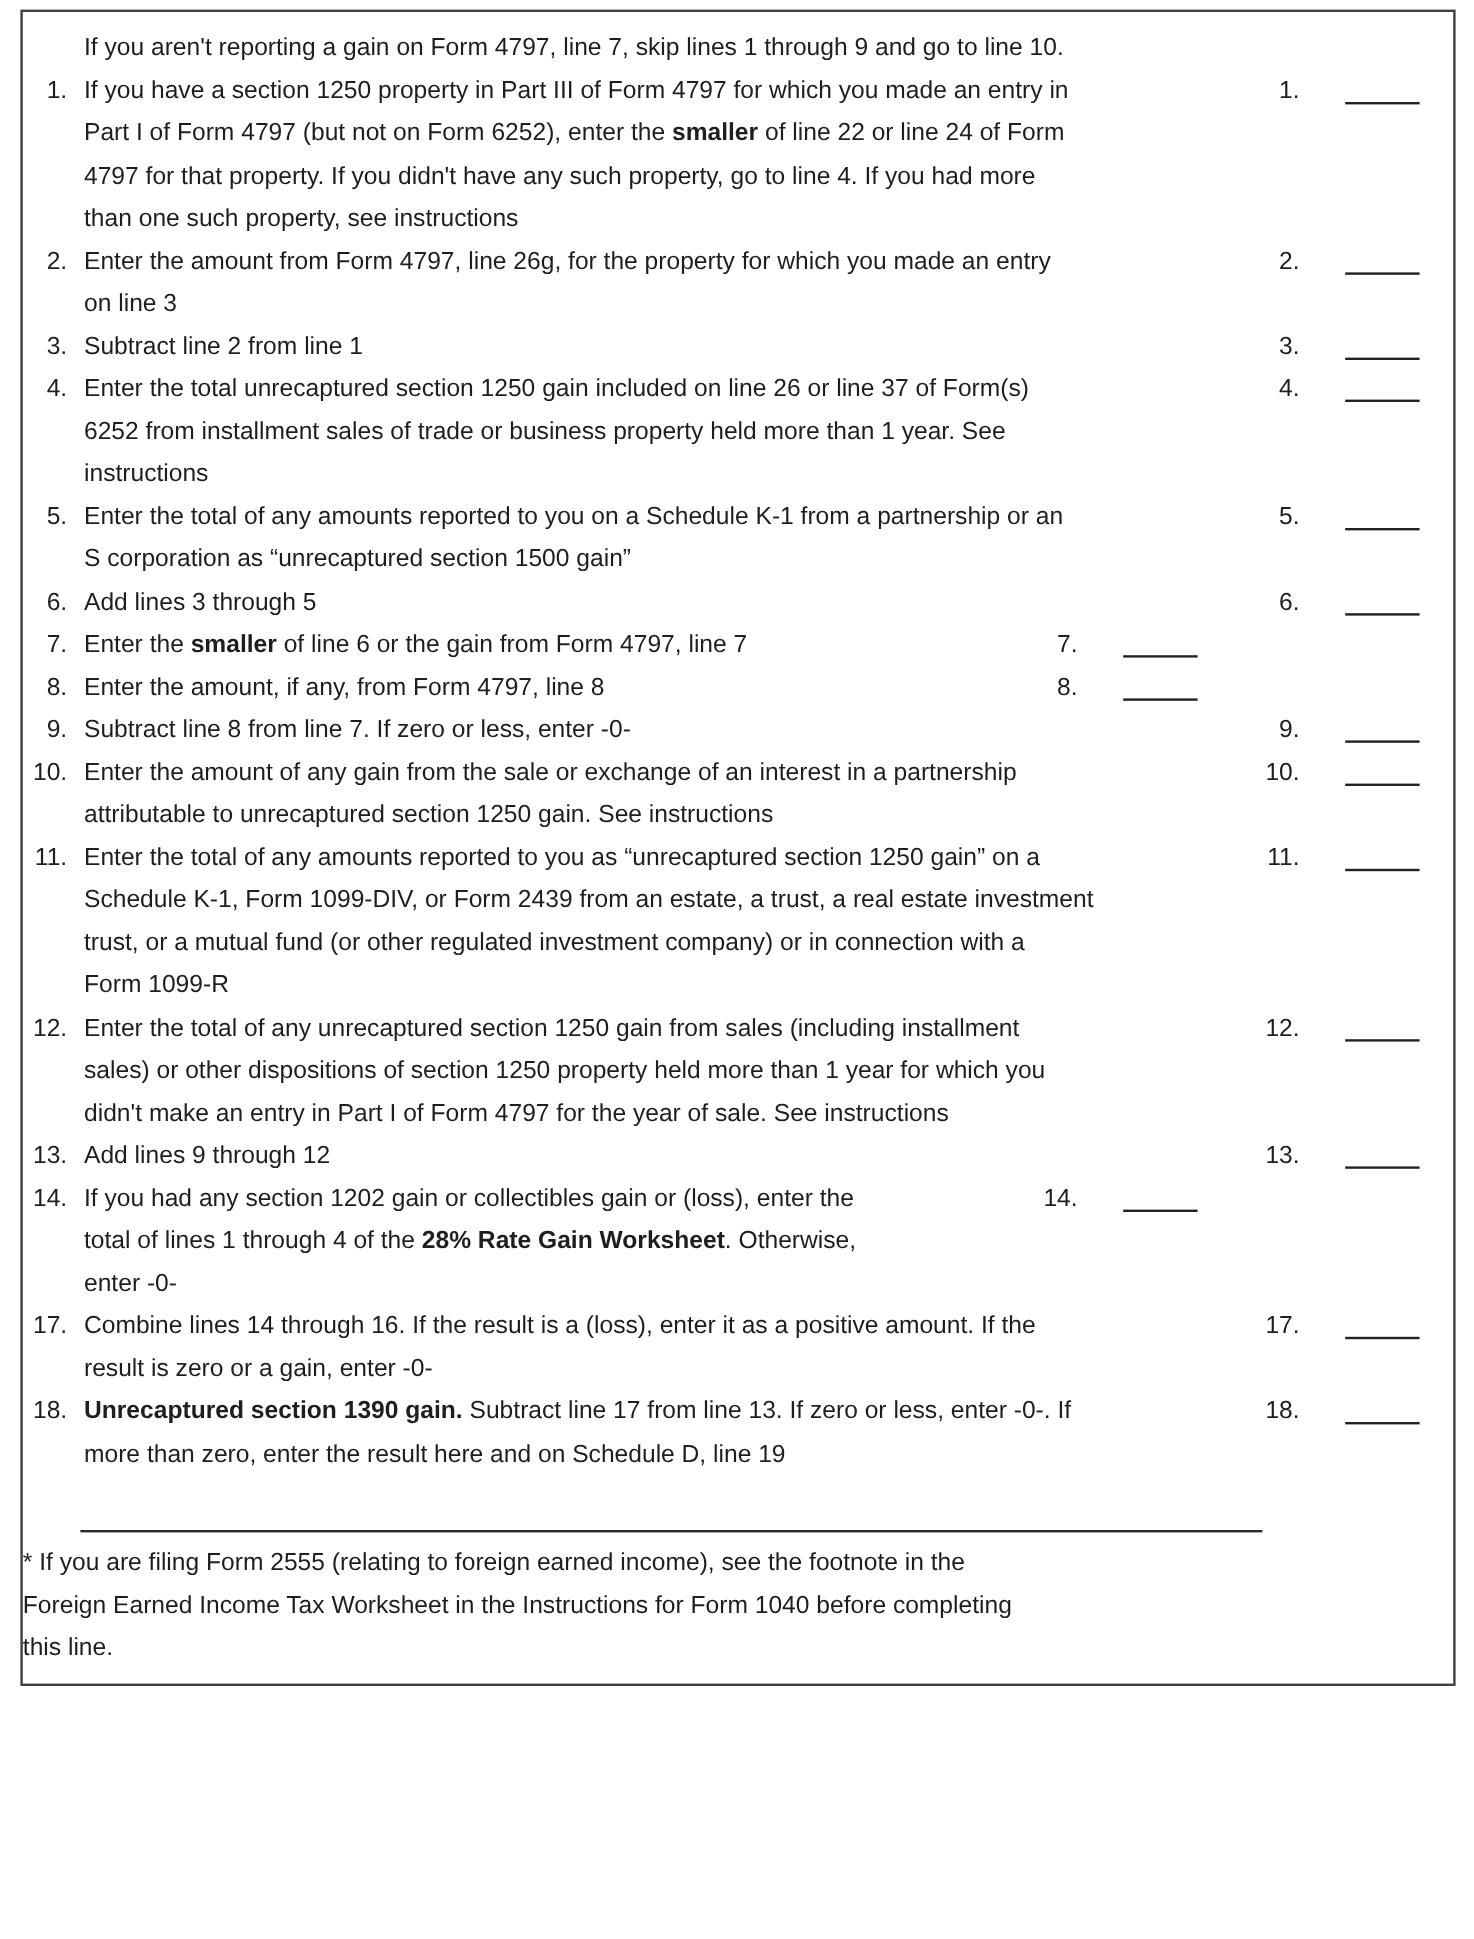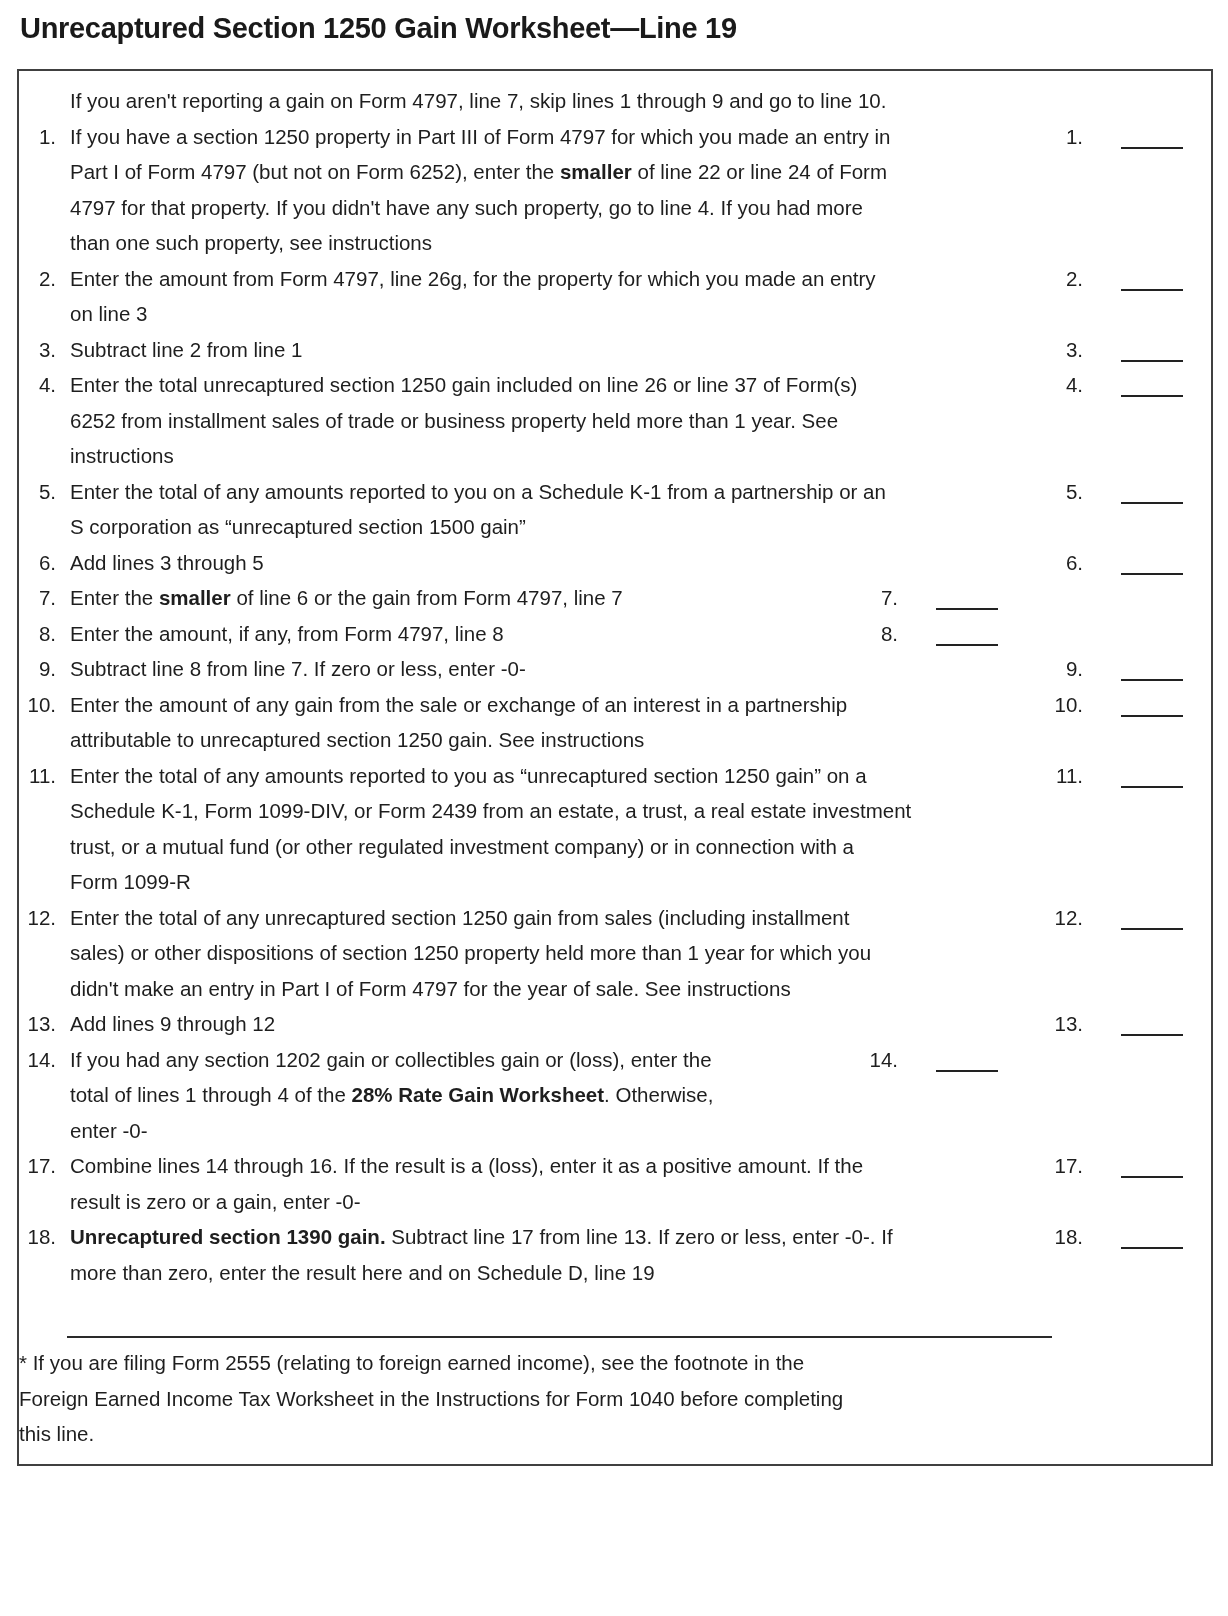--- a/index.html
+++ b/index.html
@@ -72,21 +72,20 @@
   }
   .footnote{
     margin-top:7px;
     white-space:pre-line;
   }
 </style>
 </head>
 <body>
 
 <div class="wrap">
-  <div class="page-title">Unrecaptured Section 1250 Gain Worksheet—Line 19</div>
 
   <div class="box">
     <div class="intro">If you aren't reporting a gain on Form 4797, line 7, skip lines 1 through 9 and go to line 10.</div>
 
     <div>
         <div class="row">
           <div class="num">1.</div>
           <div class="txt">If you have a section 1250 property in Part III of Form 4797 for which you made an entry in
 Part I of Form 4797 (but not on Form 6252), enter the <b>smaller</b> of line 22 or line 24 of Form
 4797 for that property. If you didn't have any such property, go to line 4. If you had more

